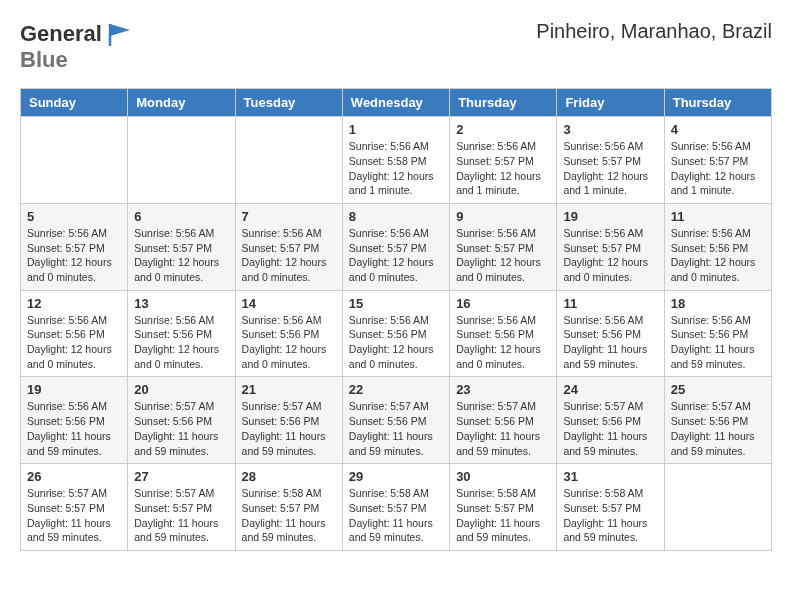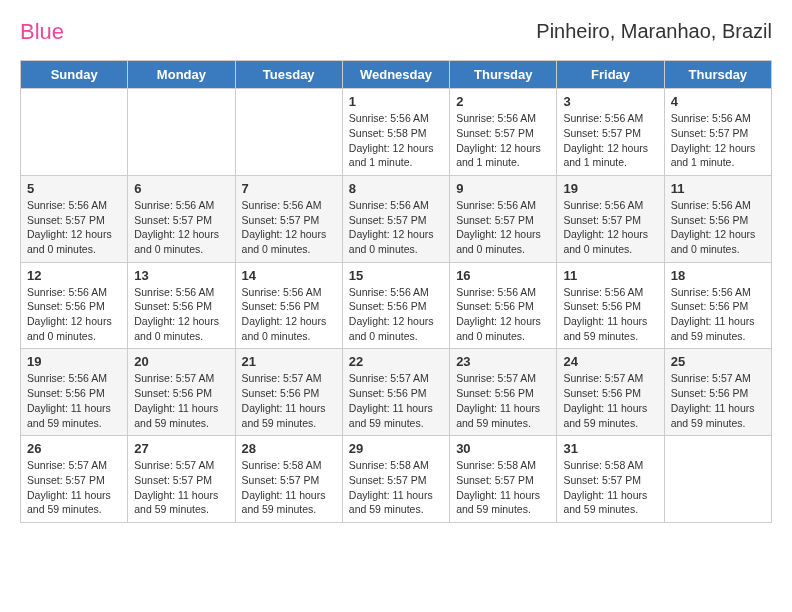--- a/index.html
+++ b/index.html
@@ -25,22 +25,22 @@
       flex-direction: column;
       line-height: 1.1;
     }
     .logo-general {
       font-size: 22px;
       font-weight: bold;
       color: #333;
     }
     .logo-blue {
       font-size: 22px;
-      font-weight: normal;
-      color: #ec4899;
+      font-weight: bold;
+      color: #737373;
     }
     .logo-icon {
       width: 28px;
       height: 28px;
       margin-left: 4px;
     }
     .title-block {
       text-align: right;
     }
     .month-title {
@@ -52,21 +52,21 @@
       font-size: 20px;
       color: #333;
     }
     .calendar {
       width: 100%;
       border-collapse: collapse;
     }
     .calendar th {
       background-color: #3a7abf;
       color: #fff;
-      text-align: center;
+      text-align: left;
       padding: 6px 8px;
       font-size: 13px;
       border: 1px solid #ccc;
     }
     .calendar td {
       border: 1px solid #ccc;
       vertical-align: top;
       padding: 5px 6px;
       width: calc(100% / 7);
       background: #fff;
@@ -90,20 +90,27 @@
     .empty-cell {
       background: #fff !important;
     }
   </style>
 </head>
 <body>
 
 <div class="header">
   <div class="logo">
     <div class="logo-text">
+      <span style="display:flex;align-items:center;">
+        <span class="logo-general">General</span>
+        <svg class="logo-icon" viewBox="0 0 28 28">
+          <polygon points="4,4 24,10 4,16" fill="#3a7abf"></polygon>
+          <line x1="4" y1="4" x2="4" y2="26" stroke="#3a7abf" stroke-width="2.5"></line>
+        </svg>
+      </span>
       <span class="logo-blue">Blue</span>
     </div>
   </div>
   <div class="title-block">
     <div class="location">Pinheiro, Maranhao, Brazil</div>
   </div>
 </div>
 
 <table class="calendar">
   <thead>

